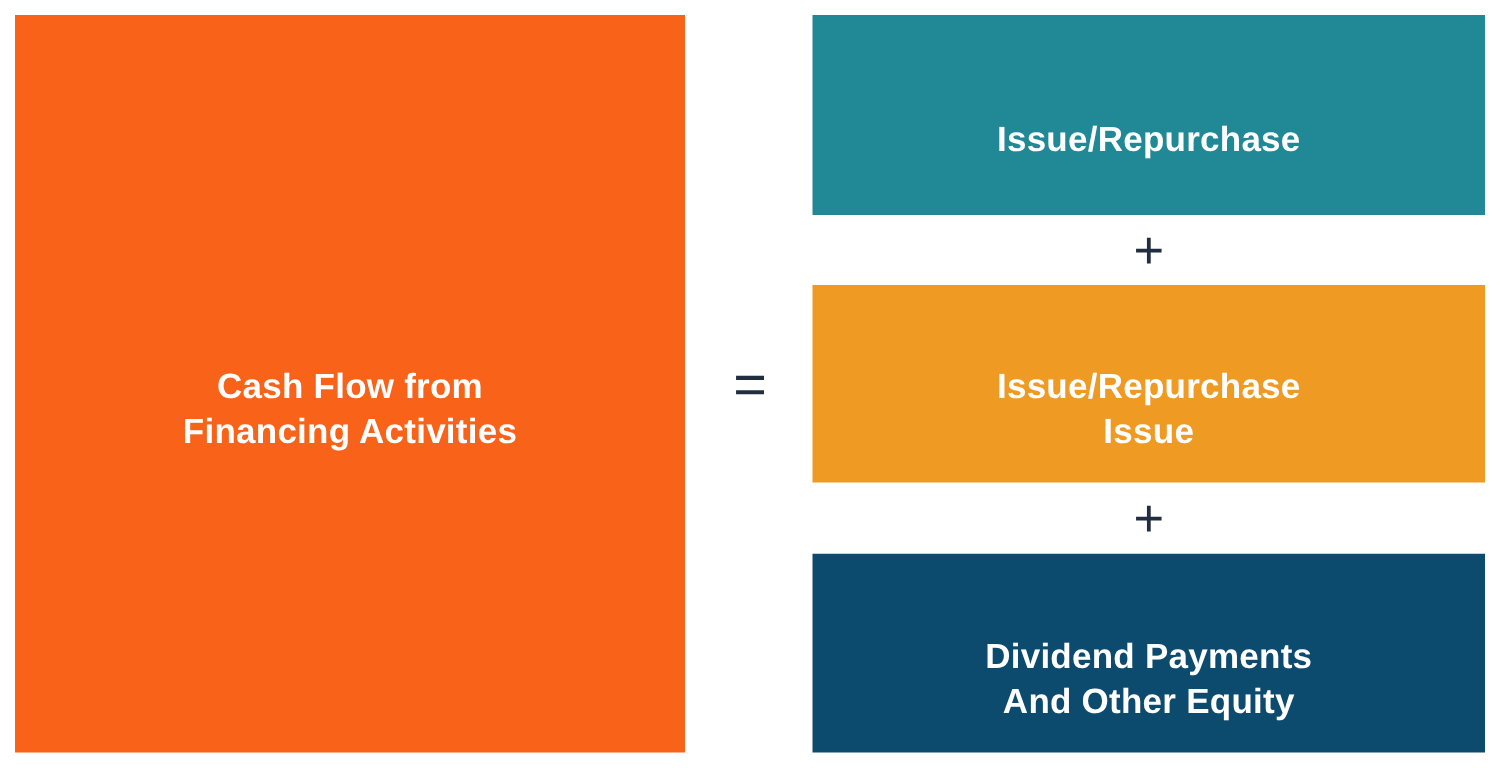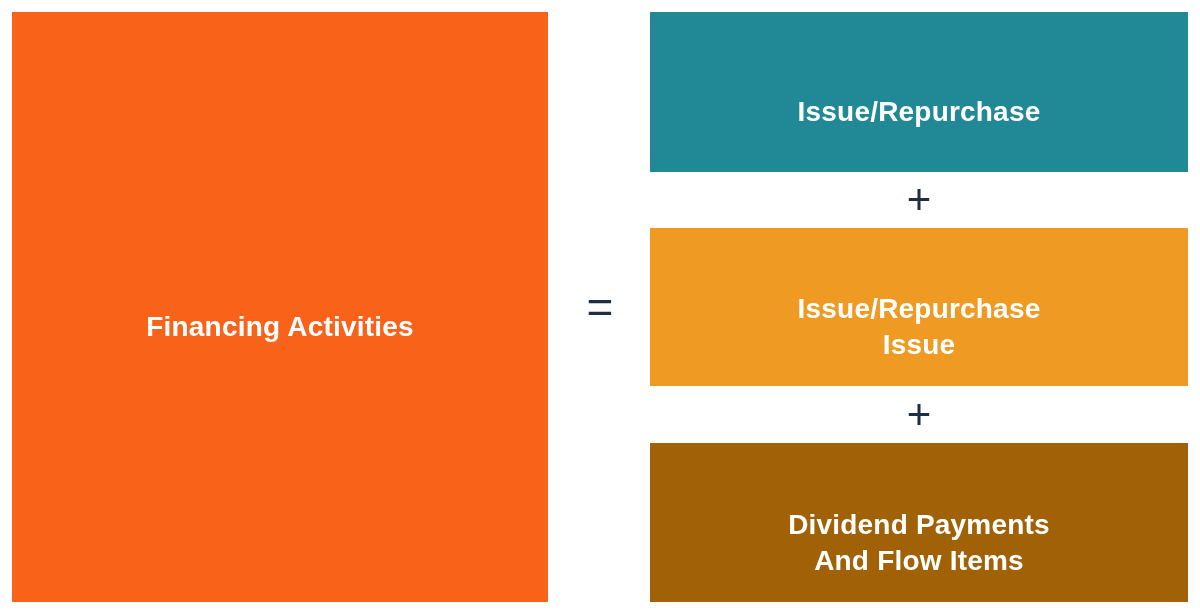--- a/index.html
+++ b/index.html
@@ -50,20 +50,21 @@
   .plus-2        { left: 650px; top: 387px; width: 538px; height: 56px; font-size: 42px; }
   .box-dividends { left: 650px; top: 443px; width: 538px; height: 159px; }
 </style>
 </head>
 <body>
 
 <div class="canvas" style="background-color: rgb(255, 255, 255);">
 
   <div class="box result-box" style="background-color: rgb(249, 98, 25);">
     <div class="box-label" style="color: rgb(255, 255, 255);">
+      <span>Cash Flow from</span>
       <span>Financing Activities</span>
     </div>
   </div>
 
   <div class="sym equals" style="color: rgb(33, 45, 64);">=</div>
 
   <div class="box box-equity" style="background-color: rgb(33, 136, 150);">
     <div class="box-label" style="color: rgb(255, 255, 255);">
       <span>Issue/Repurchase</span>
     </div>
@@ -73,20 +74,20 @@
 
   <div class="box box-debt" style="background-color: rgb(238, 154, 35);">
     <div class="box-label" style="color: rgb(255, 255, 255);">
       <span>Issue/Repurchase</span>
       <span>Issue</span>
     </div>
   </div>
 
   <div class="sym plus-2" style="color: rgb(33, 45, 64);">+</div>
 
-  <div class="box box-dividends" style="background-color: #a16207; justify-content: center;">
+  <div class="box box-dividends" style="background-color: #0c4a6e; justify-content: center;">
     <div class="box-label" style="color: rgb(255, 255, 255);">
       <span>Dividend Payments</span>
-      <span>And Flow Items</span>
+      <span>And Other Equity</span>
     </div>
   </div>
 
 </div>
 
 </body></html>

